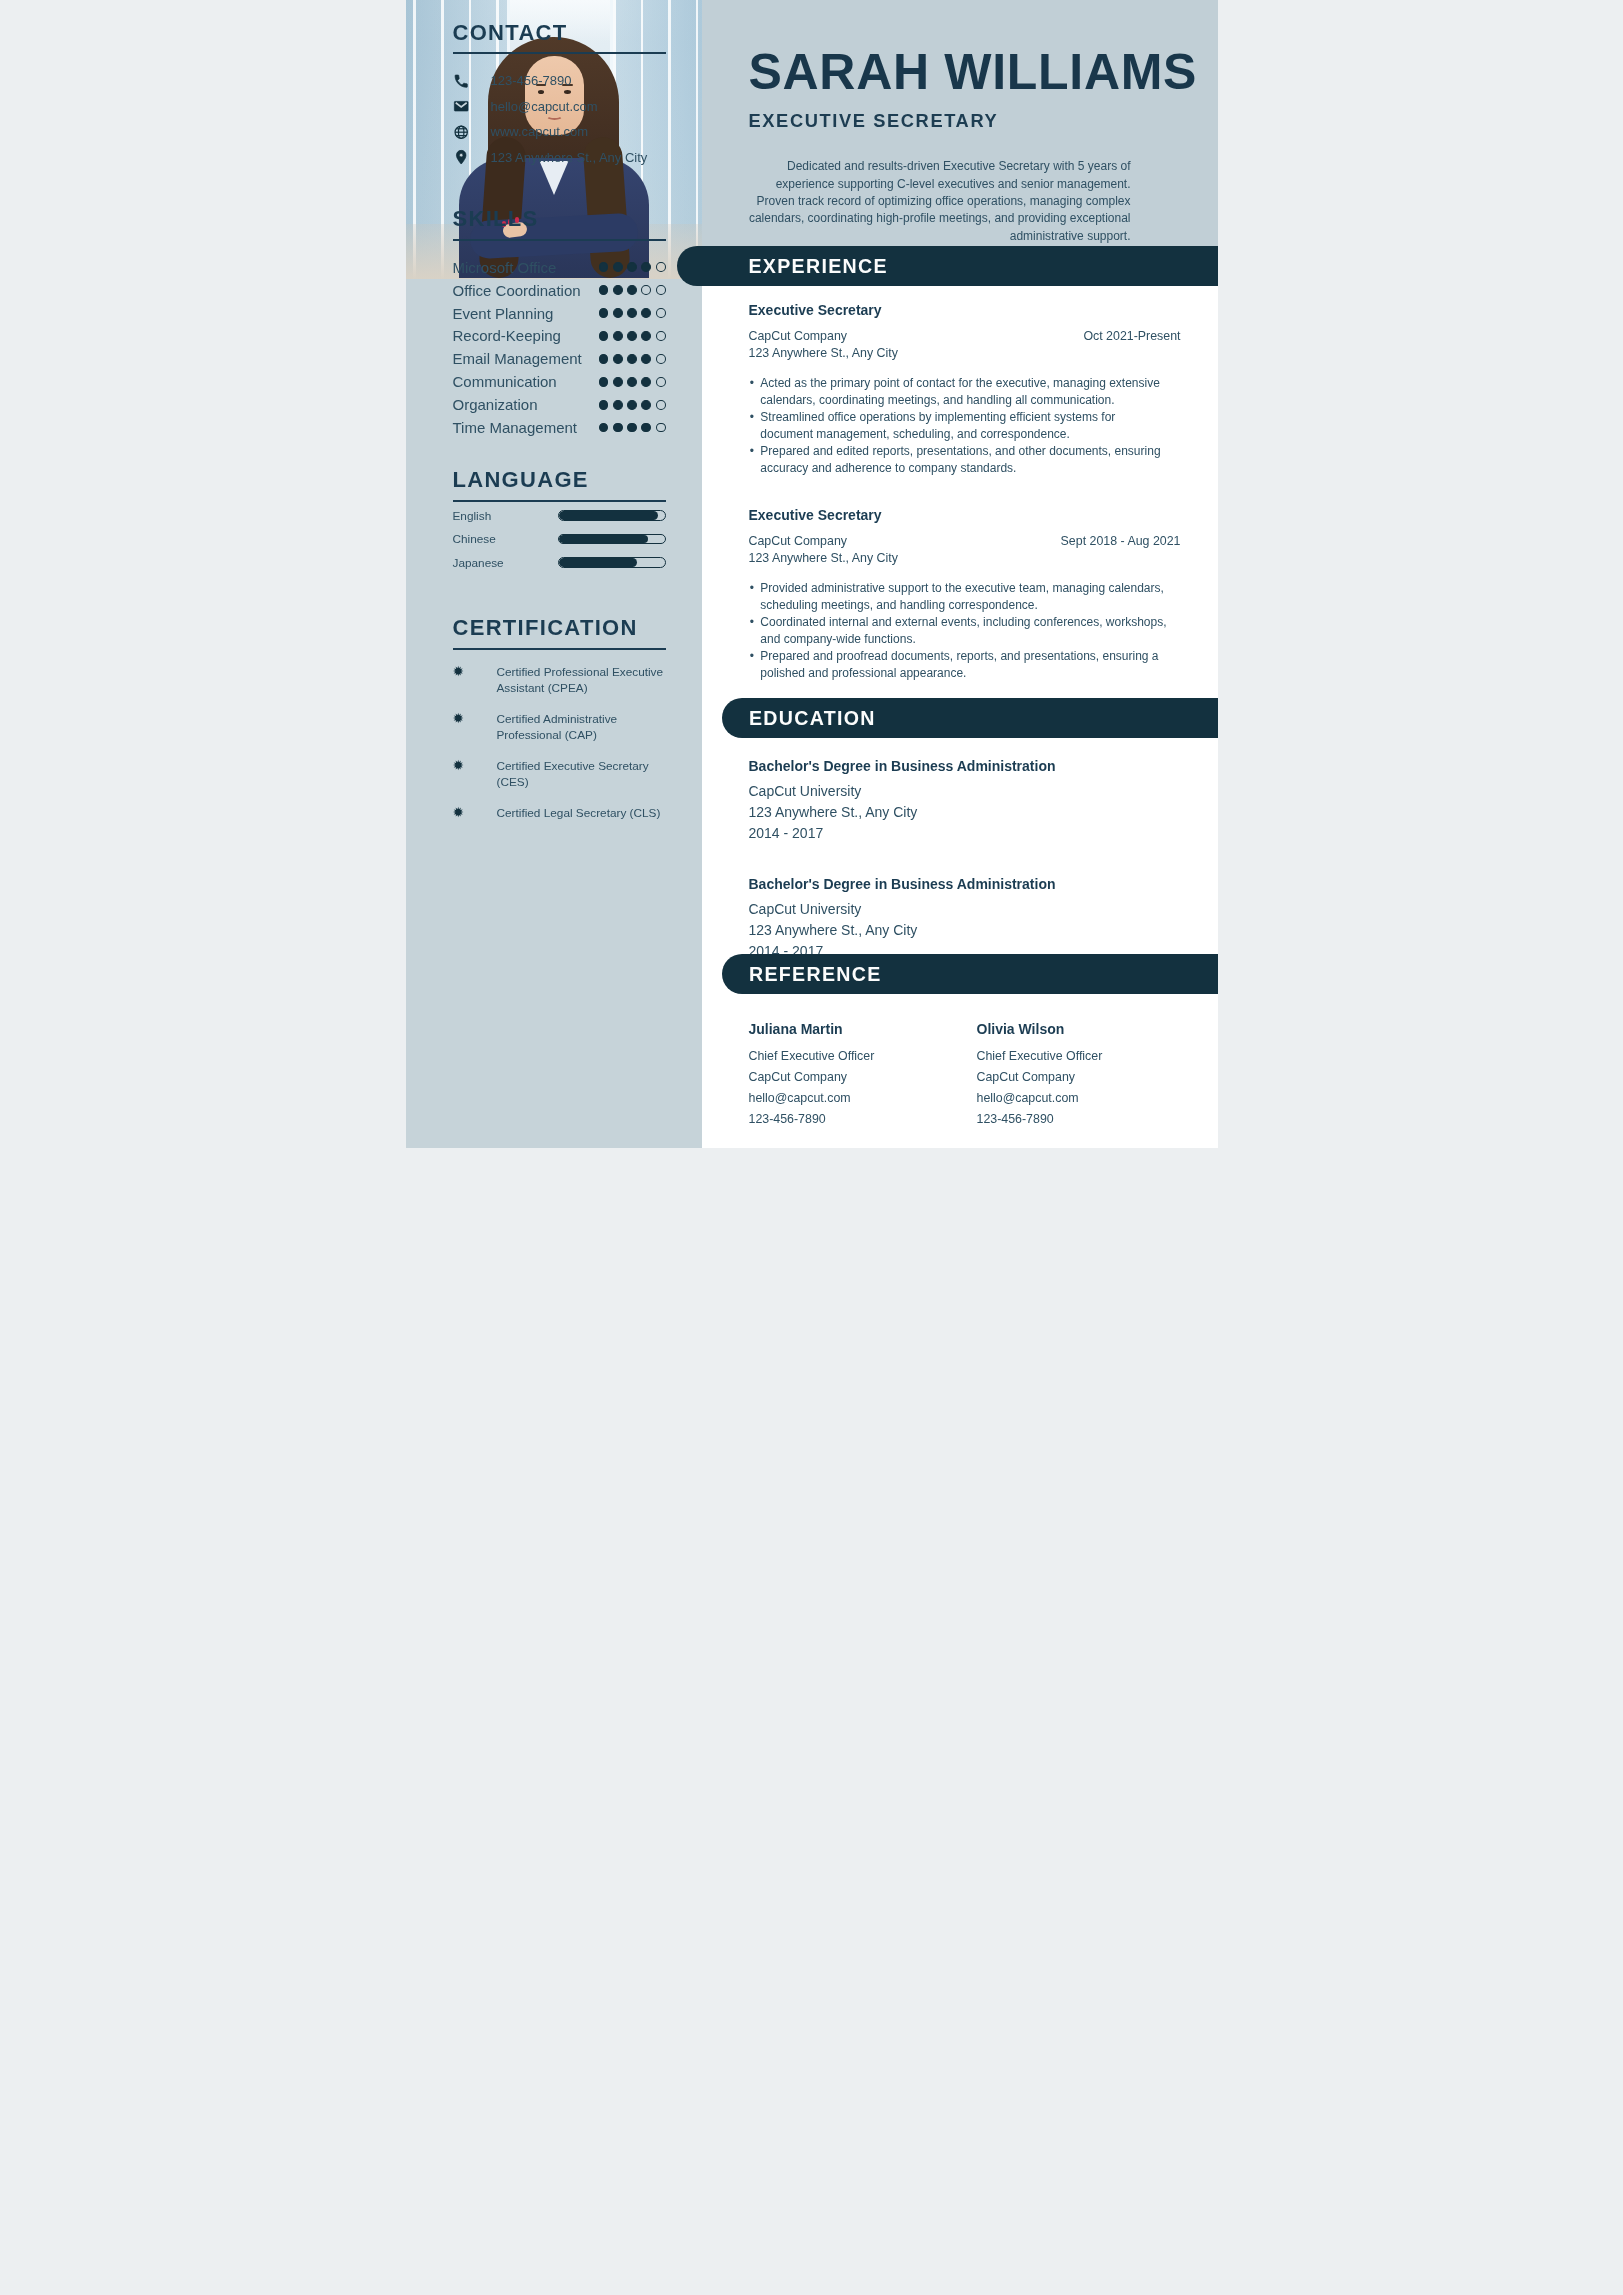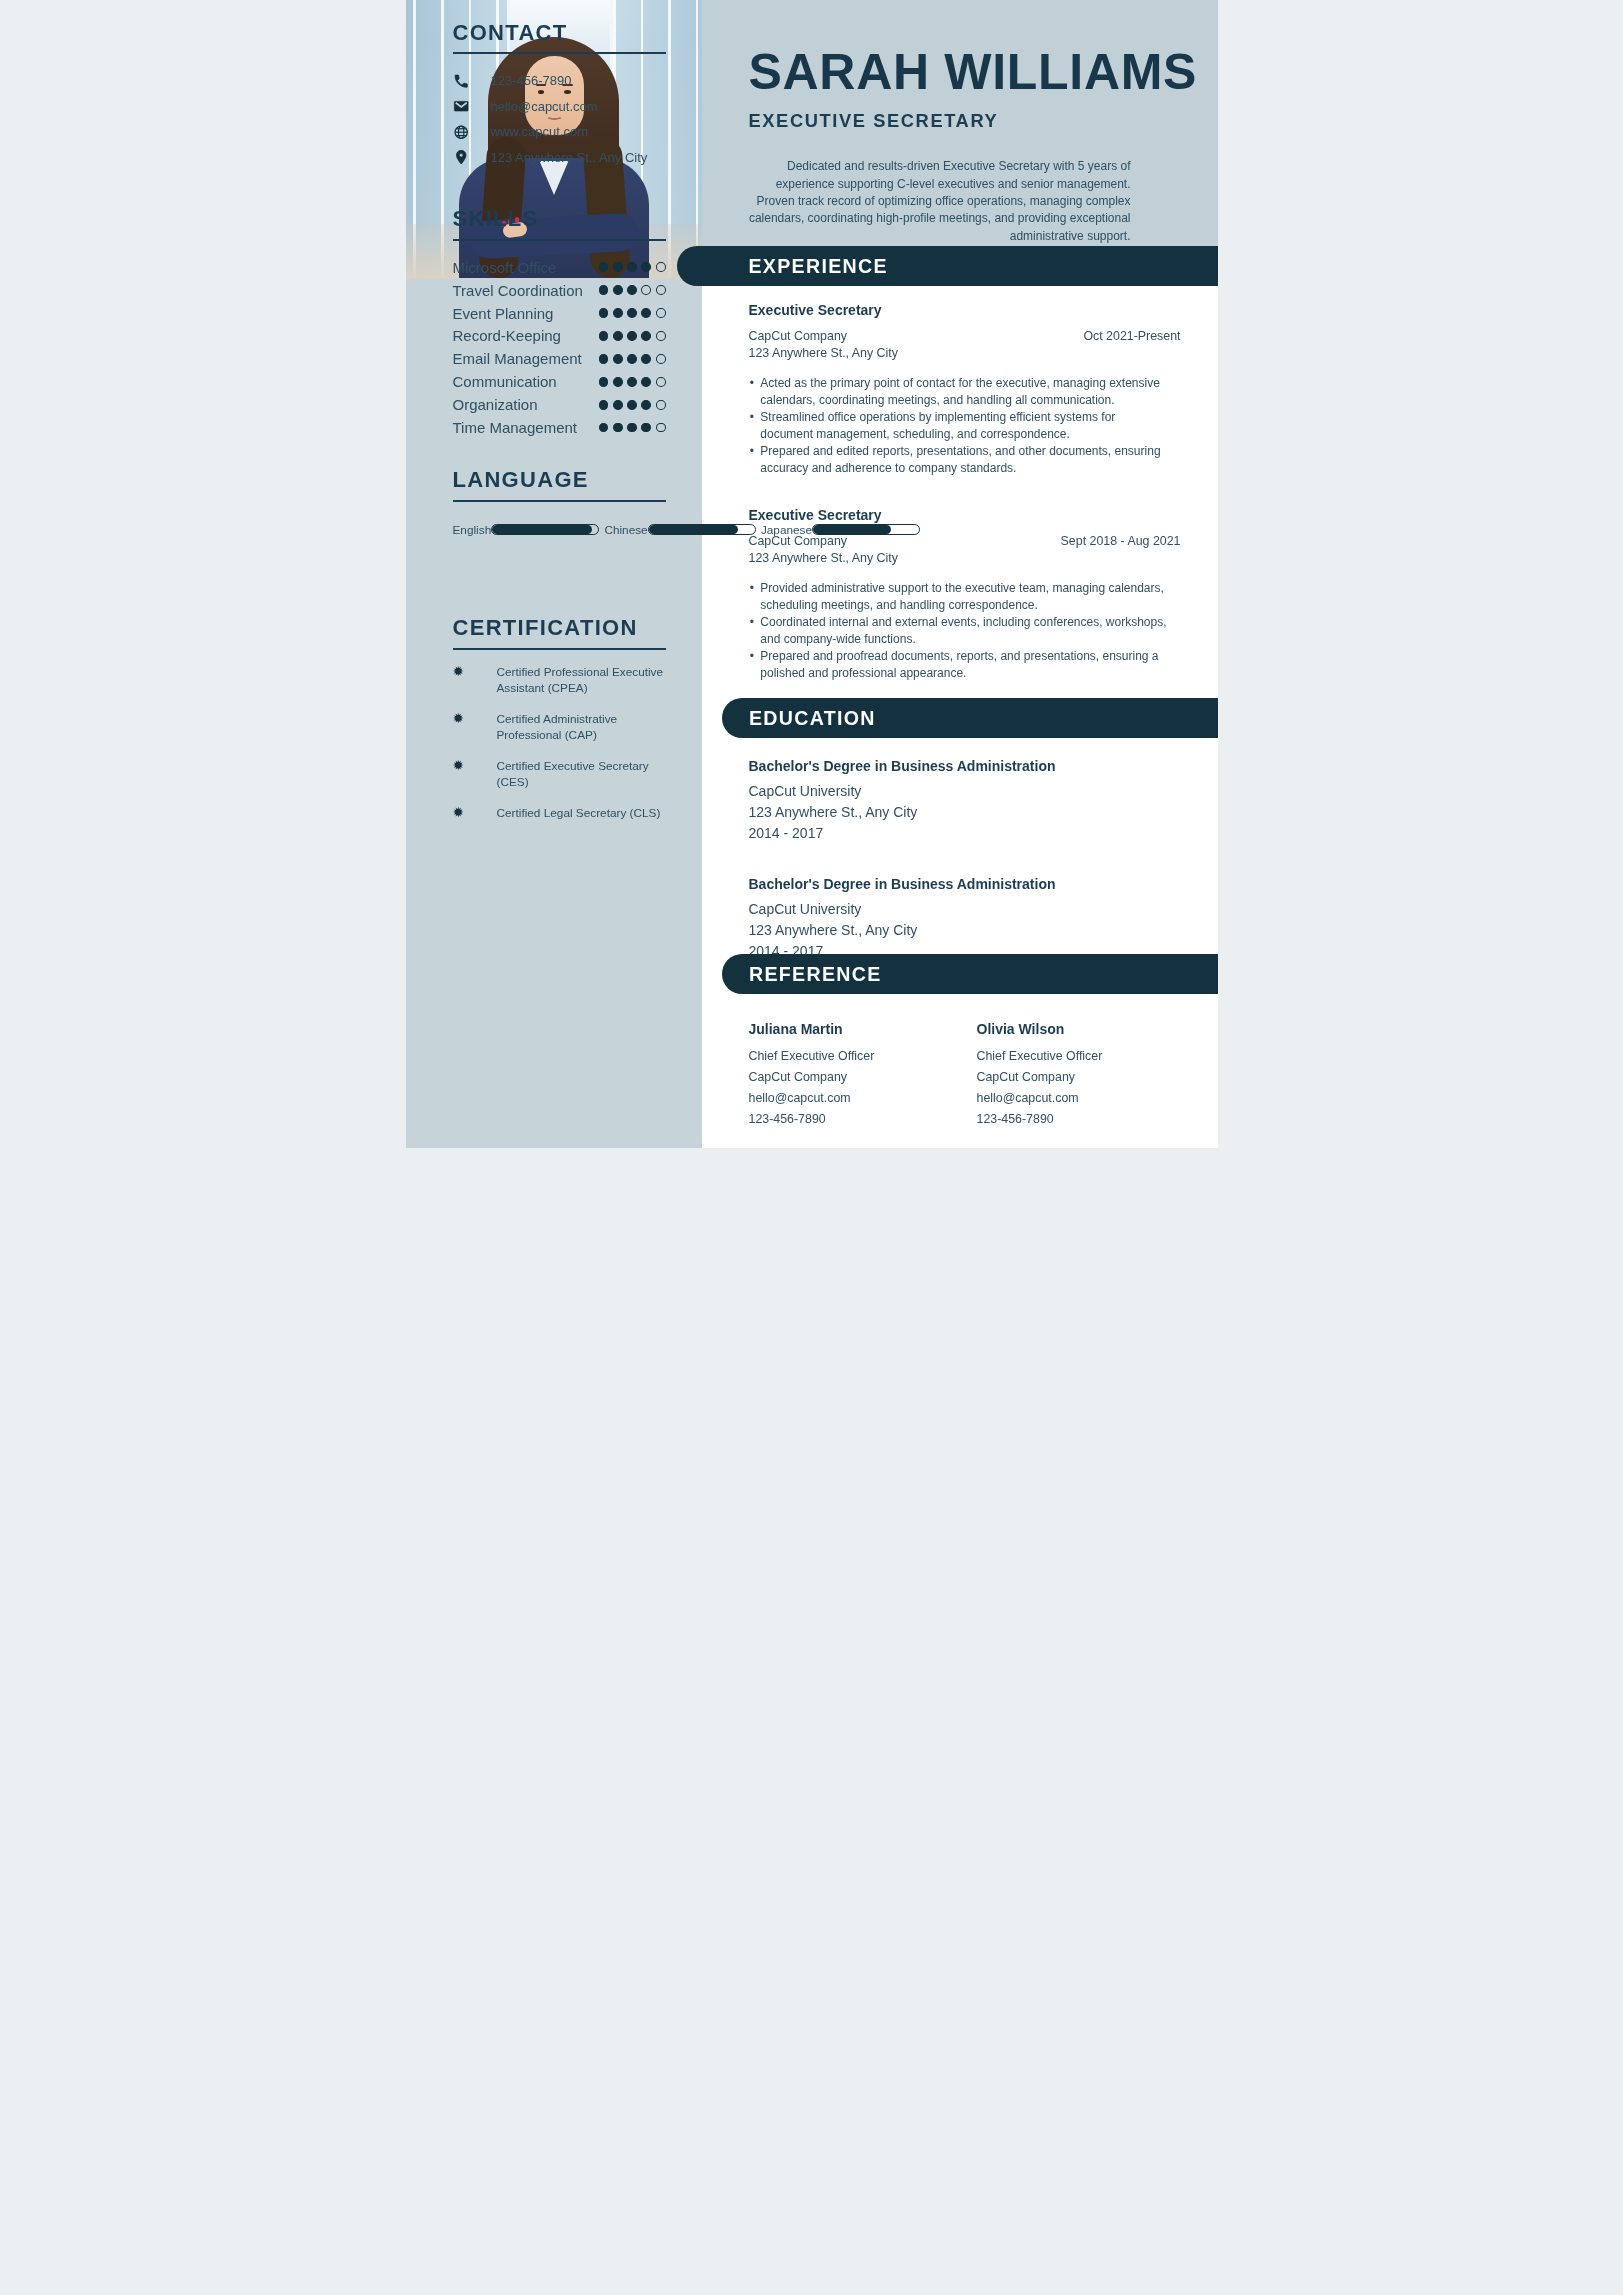--- a/index.html
+++ b/index.html
@@ -29,21 +29,21 @@
 
   .sec-skills{top:206px;}
   .skill-rows{margin-top:17px;display:flex;flex-direction:column;gap:3.3px;}
   .skill-row{display:flex;align-items:center;height:19.6px;}
   .skill-label{flex:1;font-size:15px;color:var(--body);}
   .dots{display:flex;gap:4.6px;width:67px;justify-content:flex-end;}
   .dot{width:9.8px;height:9.8px;border:1.6px solid var(--navy);border-radius:50%;}
   .dot.filled{background:var(--navy);}
 
   .sec-language{top:467px;}
-  .lang-rows{margin-top:19px;display:flex;flex-direction:row;gap:5.2px;}
+  .lang-rows{margin-top:5px;display:flex;flex-direction:column;gap:5.2px;}
   .lang-row{display:flex;align-items:center;height:18.3px;}
   .lang-label{flex:1;font-size:11.8px;color:var(--body);}
   .bar{position:relative;width:108px;height:10.5px;border:1.6px solid var(--navy);border-radius:5.9px;background:transparent;overflow:hidden;}
   .bar-fill{position:absolute;left:0;top:0;bottom:0;background:var(--navy);border-radius:4.6px;}
 
   .sec-cert{top:615px;}
   .cert-rows{margin-top:14.4px;display:flex;flex-direction:column;gap:14.4px;}
   .cert-row{display:flex;}
   .badge{flex:0 0 31px;font-size:13.7px;line-height:16.4px;color:var(--navy);}
   .cert-txt{font-size:11.8px;line-height:1.38;color:var(--body);margin-left:13px;}
@@ -197,21 +197,21 @@
           <span class="dots">
             <span class="dot filled"></span>
             <span class="dot filled"></span>
             <span class="dot filled"></span>
             <span class="dot filled"></span>
             <span class="dot"></span>
           </span>
         </div>
 
         <div class="skill-row">
-          <span class="skill-label">Travel Coordination</span>
+          <span class="skill-label">Office Coordination</span>
           <span class="dots">
             <span class="dot filled"></span>
             <span class="dot filled"></span>
             <span class="dot filled"></span>
             <span class="dot"></span>
             <span class="dot"></span>
           </span>
         </div>
 
         <div class="skill-row">

